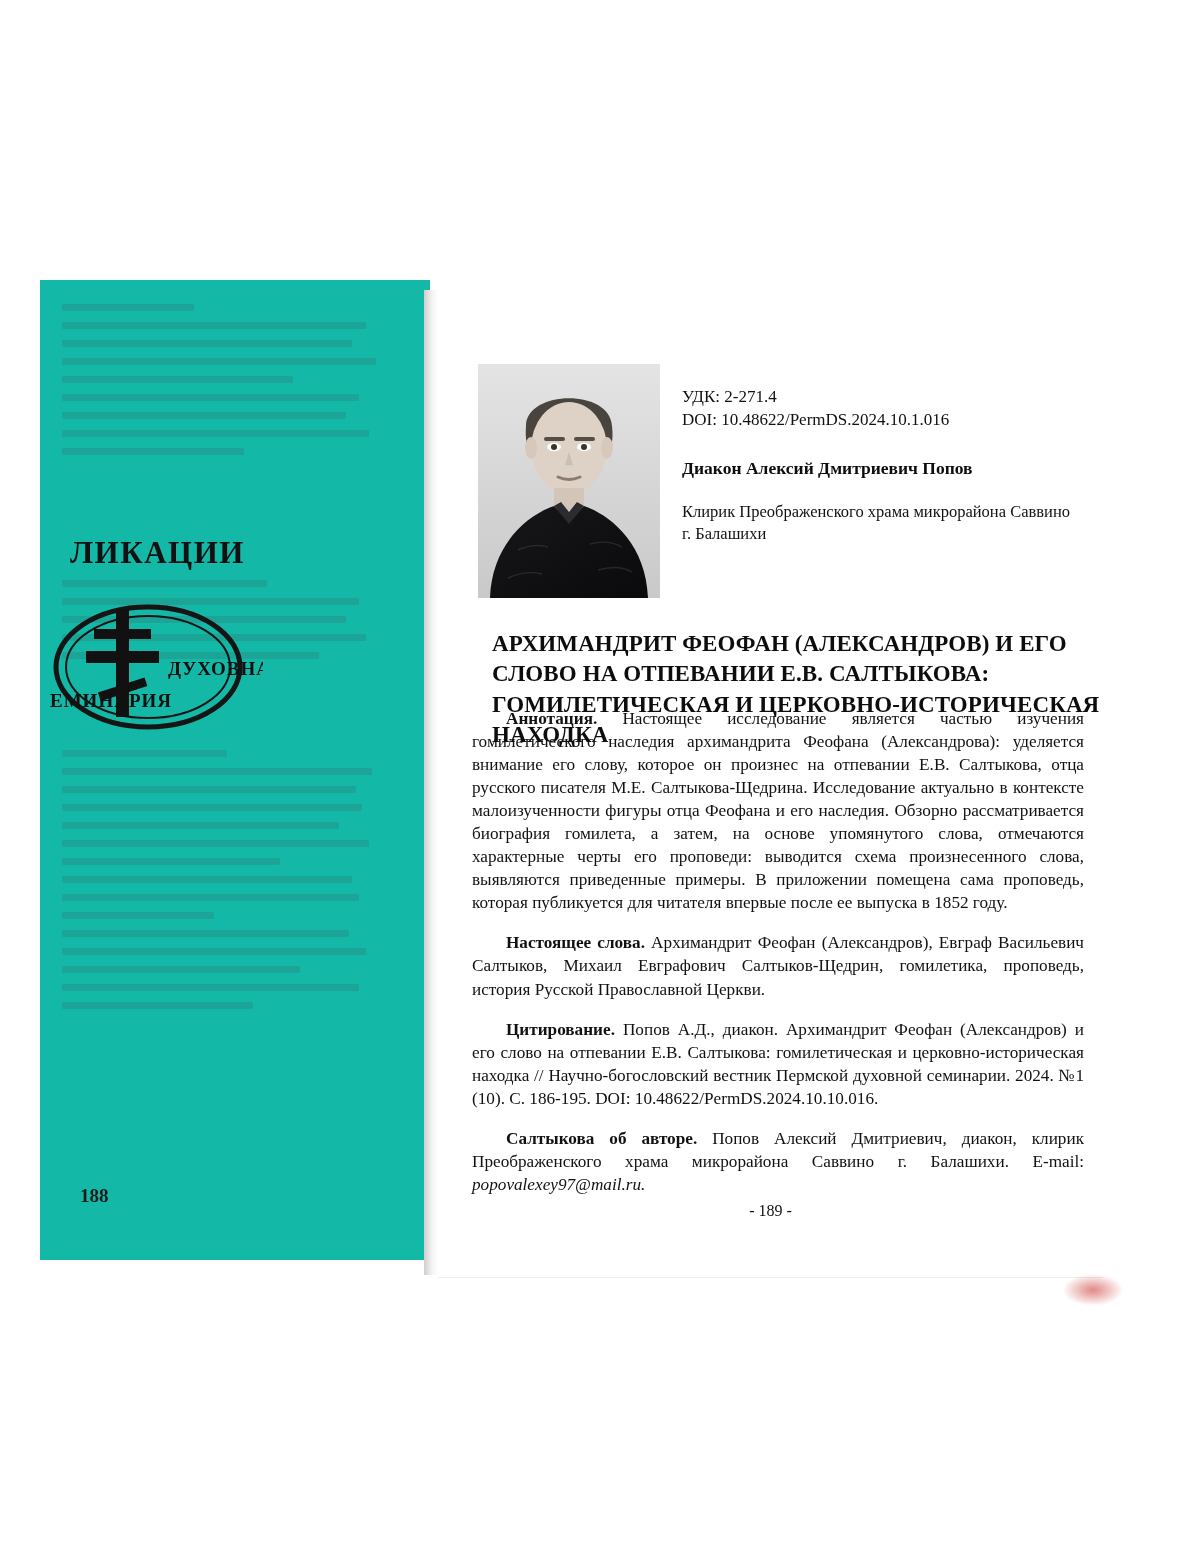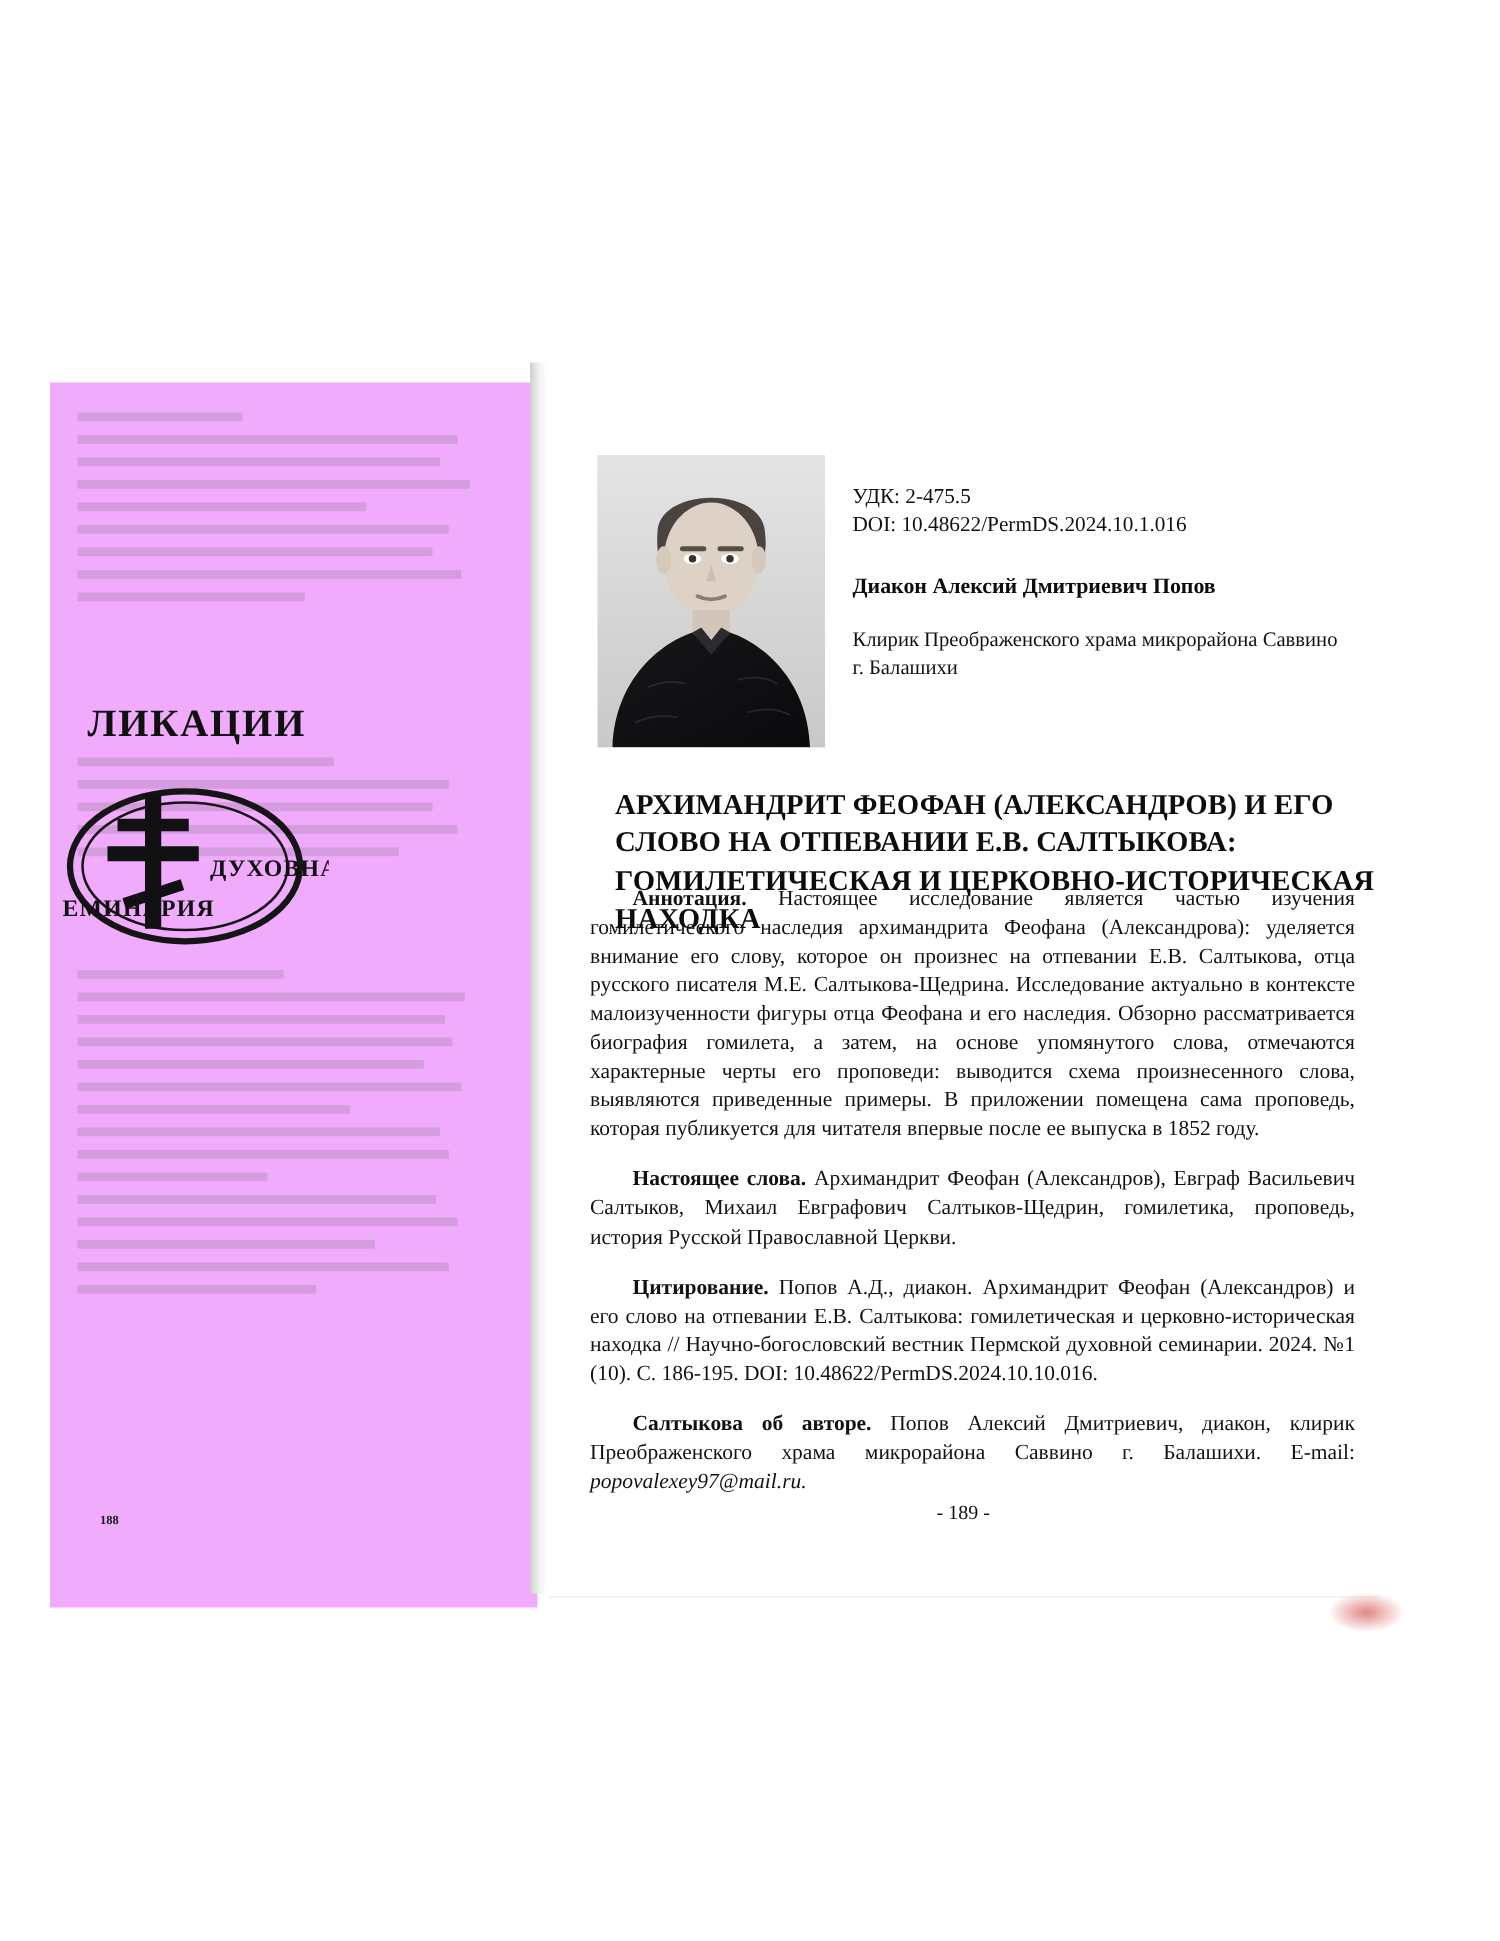--- a/index.html
+++ b/index.html
@@ -22,24 +22,24 @@
     top: 0;
     width: 1200px;
     height: 1553px;
     background: #ffffff;
   }
 
   
   .page-left {
     position: absolute;
     left: 40px;
-    top: 306px;
+    top: 280px;
     width: 390px;
     height: 980px;
-    background: #f0abfc;
+    background: #14b8a6;
     overflow: hidden;
   }
   .page-left .ghost-block {
     position: absolute;
     left: 22px;
     width: 330px;
     opacity: 0.16;
   }
   .ghost-line {
     height: 7px;
@@ -65,21 +65,21 @@
     top: 315px;
     width: 215px;
     height: 150px;
   }
   .seal svg { display: block; }
 
   .folio-left {
     position: absolute;
     left: 40px;
     top: 905px;
-    font-size: 10px;
+    font-size: 19px;
     font-weight: bold;
     color: #1a1a1a;
   }
 
   
   .gutter {
     position: absolute;
     left: 424px;
     top: 290px;
     width: 14px;
@@ -325,21 +325,21 @@
           <g stroke="#3c3c42" stroke-width="1.4" opacity="0.55">
             <path d="M30 214 q18 -8 34 -4" fill="none"></path>
             <path d="M120 206 q20 -6 34 2" fill="none"></path>
             <path d="M40 186 q16 -7 30 -3" fill="none"></path>
             <path d="M112 180 q18 -5 32 3" fill="none"></path>
           </g>
         </svg>
       </div>
 
       <div class="head-meta">
-        <div class="udk">УДК: 2-475.5</div>
+        <div class="udk">УДК: 2-271.4</div>
         <div class="doi">DOI: 10.48622/PermDS.2024.10.1.016</div>
         <div class="author-name">Диакон Алексий Дмитриевич Попов</div>
         <div class="author-affil">Клирик Преображенского храма микрорайона Саввино г. Балашихи</div>
       </div>
     </div>
 
     <div class="title">АРХИМАНДРИТ ФЕОФАН (АЛЕКСАНДРОВ) И ЕГО СЛОВО НА ОТПЕВАНИИ Е.В. САЛТЫКОВА: ГОМИЛЕТИЧЕСКАЯ И ЦЕРКОВНО-ИСТОРИЧЕСКАЯ НАХОДКА</div>
 
     <div class="body-col">
 

